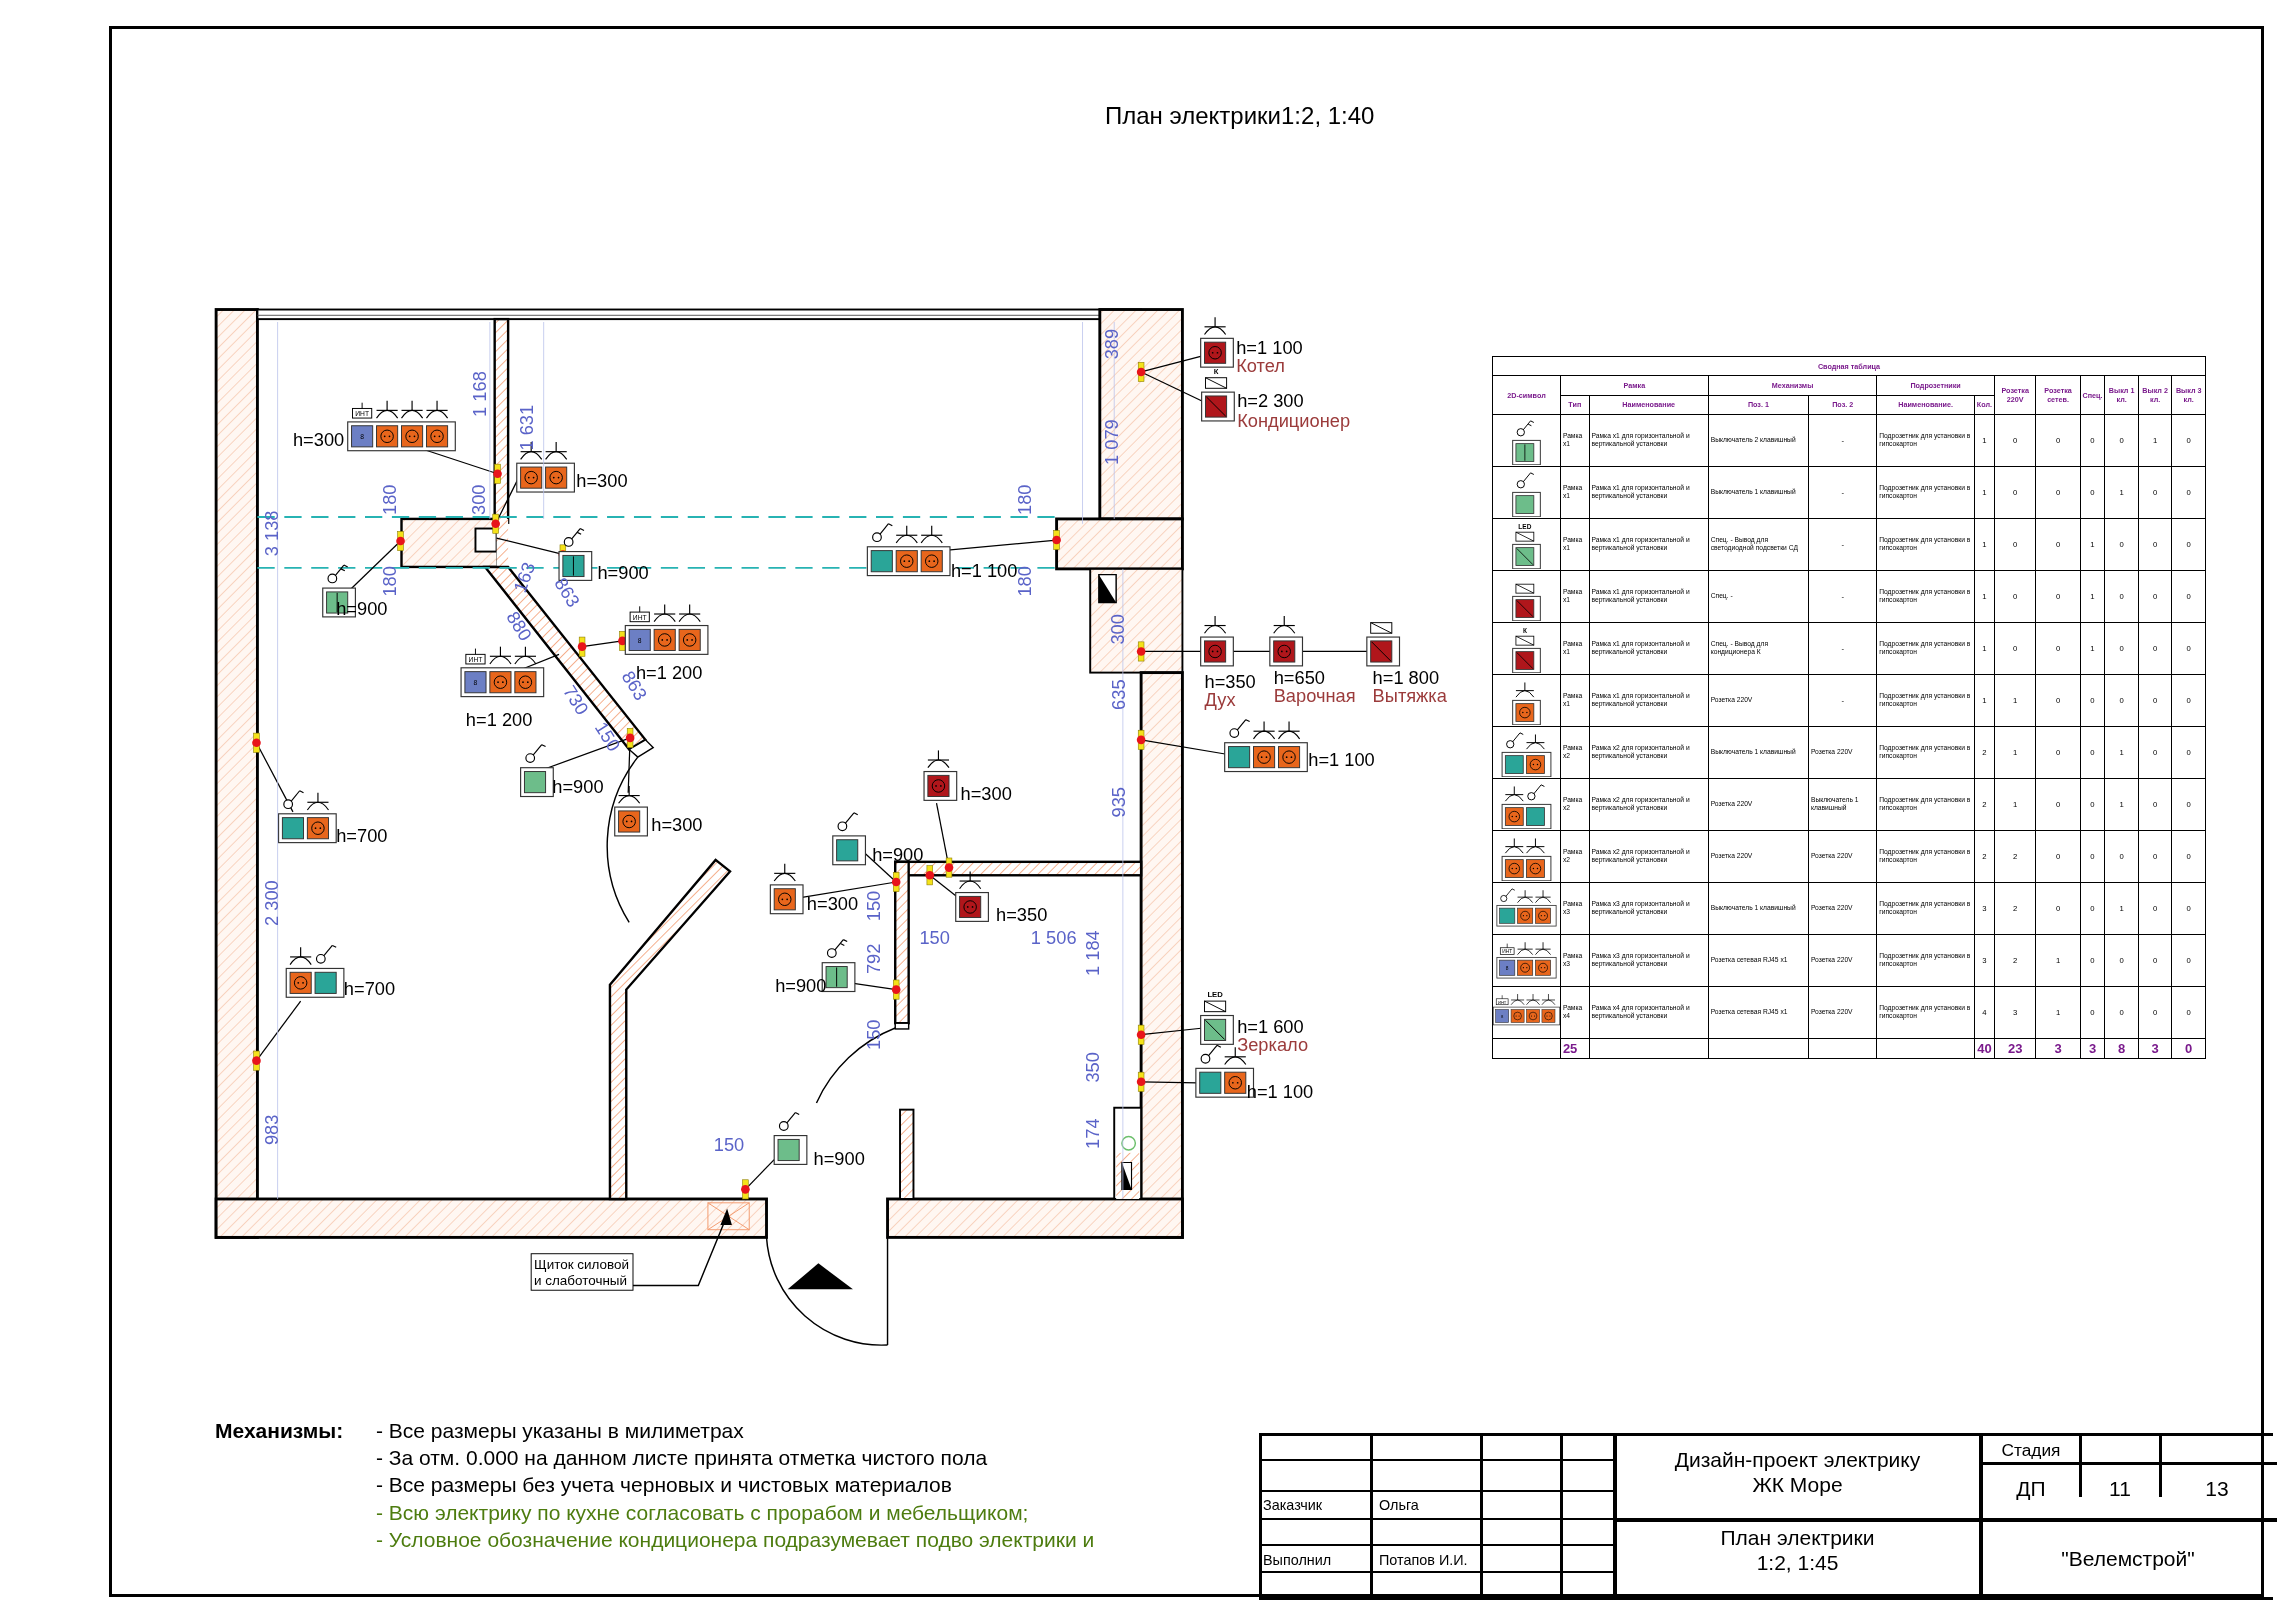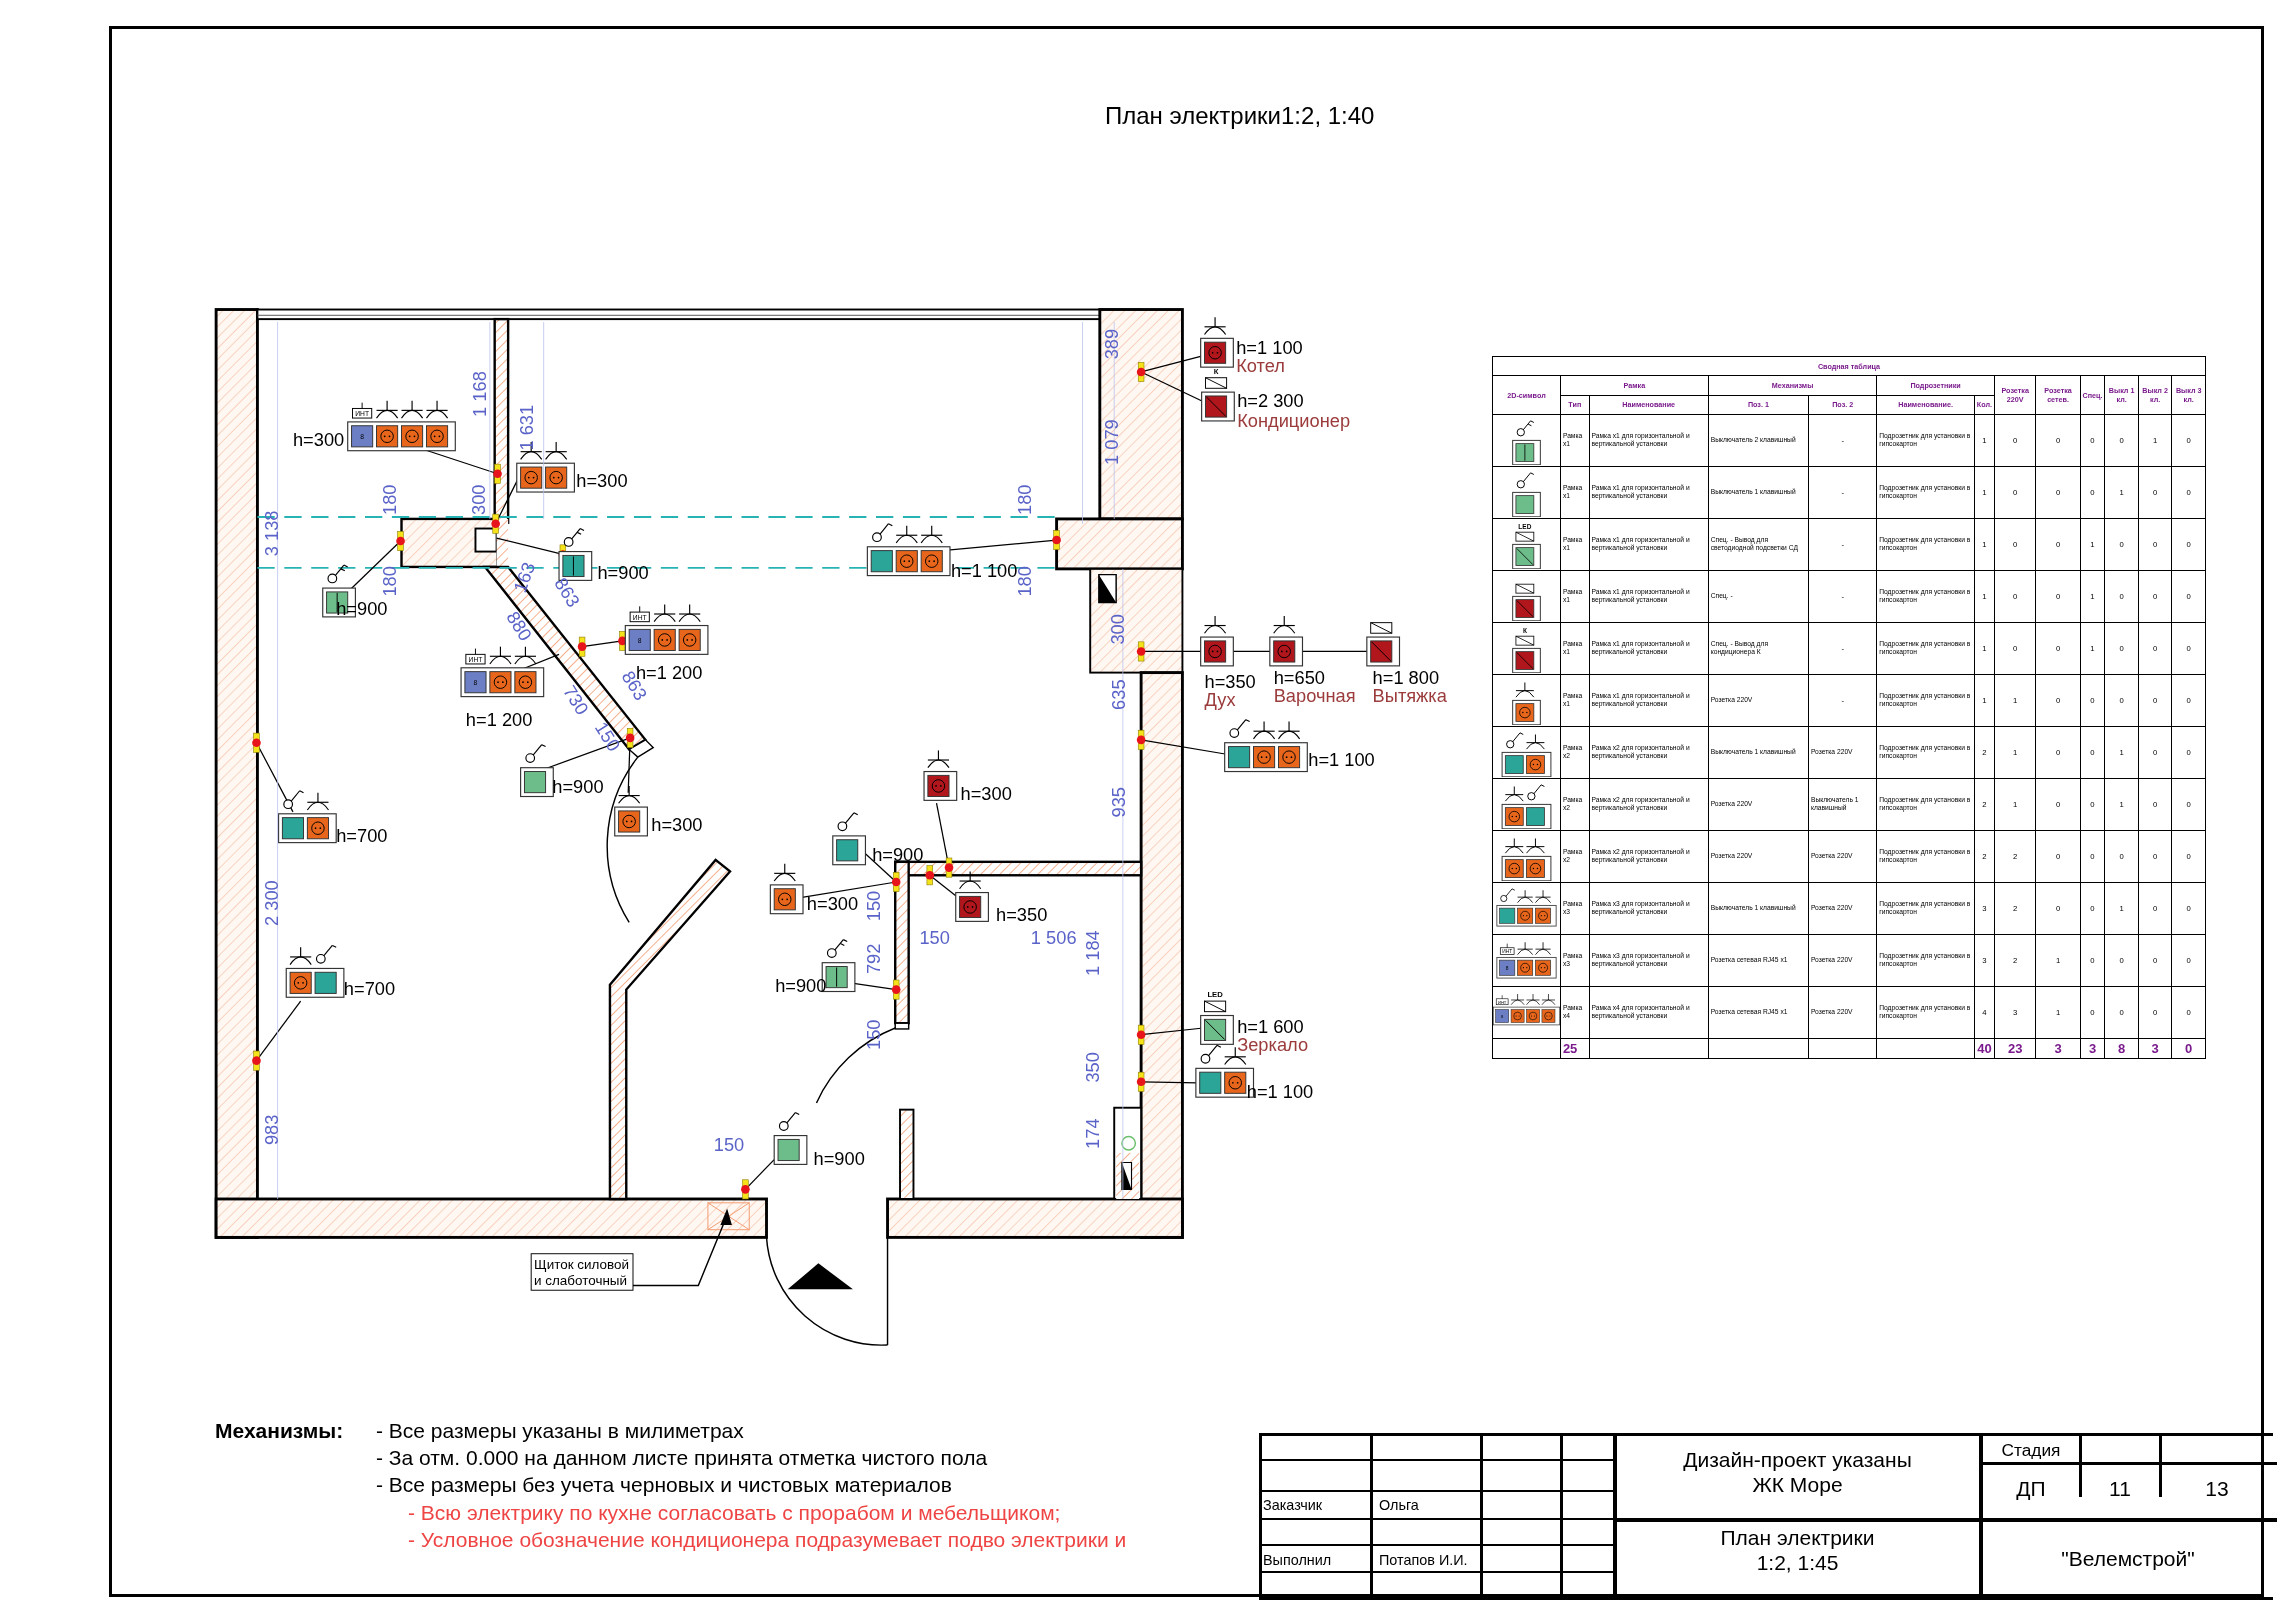--- a/index.html
+++ b/index.html
@@ -17,21 +17,21 @@
   .summary td.sym { width:67px; height:51px; text-align:center; padding:0; }
   .summary td.txt { font-size:6.7px; line-height:8.6px; }
   .summary tr.total td { color:#7a1a8c; font-weight:bold; height:17.3px; font-size:13px; }
   .summary tr.total td.num { text-align:center; }
   .summary tr.total td.first { text-align:left; }
   
   .notes { position:absolute; left:215px; top:1417px; font-size:21px; line-height:27px; }
   .notes .head { position:absolute; left:0; top:0; font-weight:bold; white-space:nowrap; }
   .notes .items { position:absolute; left:161px; top:0; width:1057px; }
   .notes .item { white-space:nowrap; }
-  .notes .red { color:#ef4444;margin-left:32px; }
+  .notes .red { color:#4d7c0f; }
   
   .tb { position:absolute; left:1259px; top:1433px; width:1014px; height:167px; border:3.8px solid #000; box-sizing:border-box; border-right:none; }
   .tb .ln { position:absolute; background:#000; }
   .tb .t { position:absolute; font-size:14.4px; white-space:nowrap; }
   .tb .c { position:absolute; text-align:center; font-size:21px; line-height:25px; }
 </style>
 </head>
 <body>
 
 <div class="frame"></div>
@@ -1281,21 +1281,21 @@
 
   <div class="ln" style="left:352px;top:82px;width:663px;height:3.8px"></div>
   <div class="ln" style="left:717px;top:26px;width:298px;height:2.9px"></div>
 
   <div class="t" style="left:1px;top:61px">Заказчик</div>
   <div class="t" style="left:117px;top:61px">Ольга</div>
   <div class="t" style="left:1px;top:116px">Выполнил</div>
   <div class="t" style="left:117px;top:116px">Потапов И.И.</div>
 
   <div class="c" style="left:355px;top:10.6px;width:361px">
-    <div>Дизайн-проект указаны</div>
+    <div>Дизайн-проект электрику</div>
     <div>ЖК Море</div>
   </div>
   <div class="c" style="left:355px;top:89px;width:361px">
     <div>План электрики</div>
     <div>1:2, 1:45</div>
   </div>
   <div class="c" style="left:721px;top:1.9px;width:96px;font-size:17.3px">Стадия</div>
   <div class="c" style="left:721px;top:40px;width:96px">ДП</div>
   <div class="c" style="left:819px;top:40px;width:78px">11</div>
   <div class="c" style="left:900px;top:40px;width:110px">13</div>

